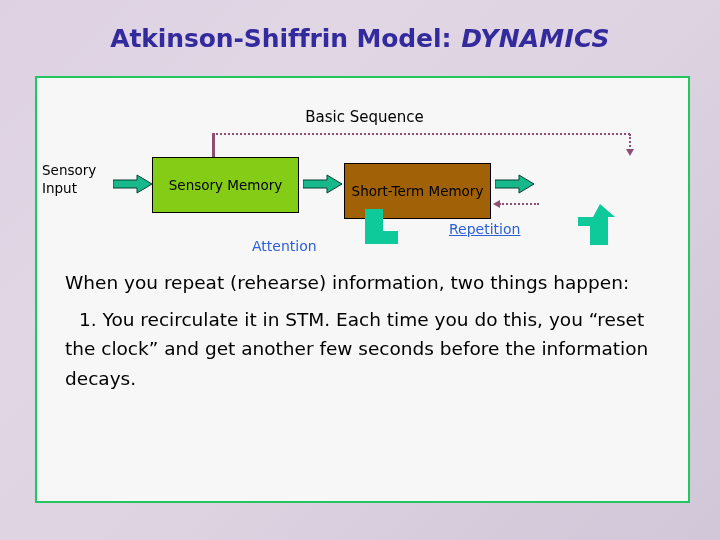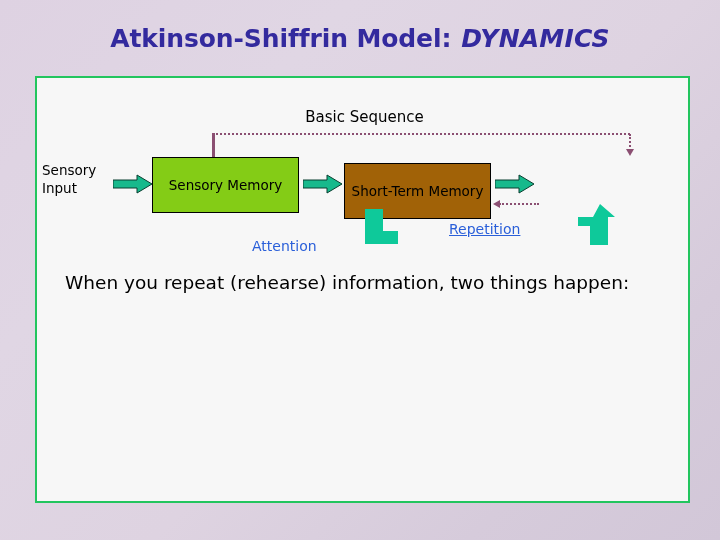--- a/index.html
+++ b/index.html
@@ -243,16 +243,17 @@
         </svg>
       </div>
 
       <div class="blue-label" id="label-attention">Attention</div>
       <div class="blue-label" id="label-repetition">Repetition</div>
 
     </div>
 
     <div id="body-text">
       <p>When you repeat (rehearse) information, two things happen:</p>
+      <p class="indent">1.  You recirculate it in STM.  Each time you do this, you “reset the clock” and get another few seconds before the information decays.</p>
     </div>
 
   </div>
 </div>
 
 </body></html>

